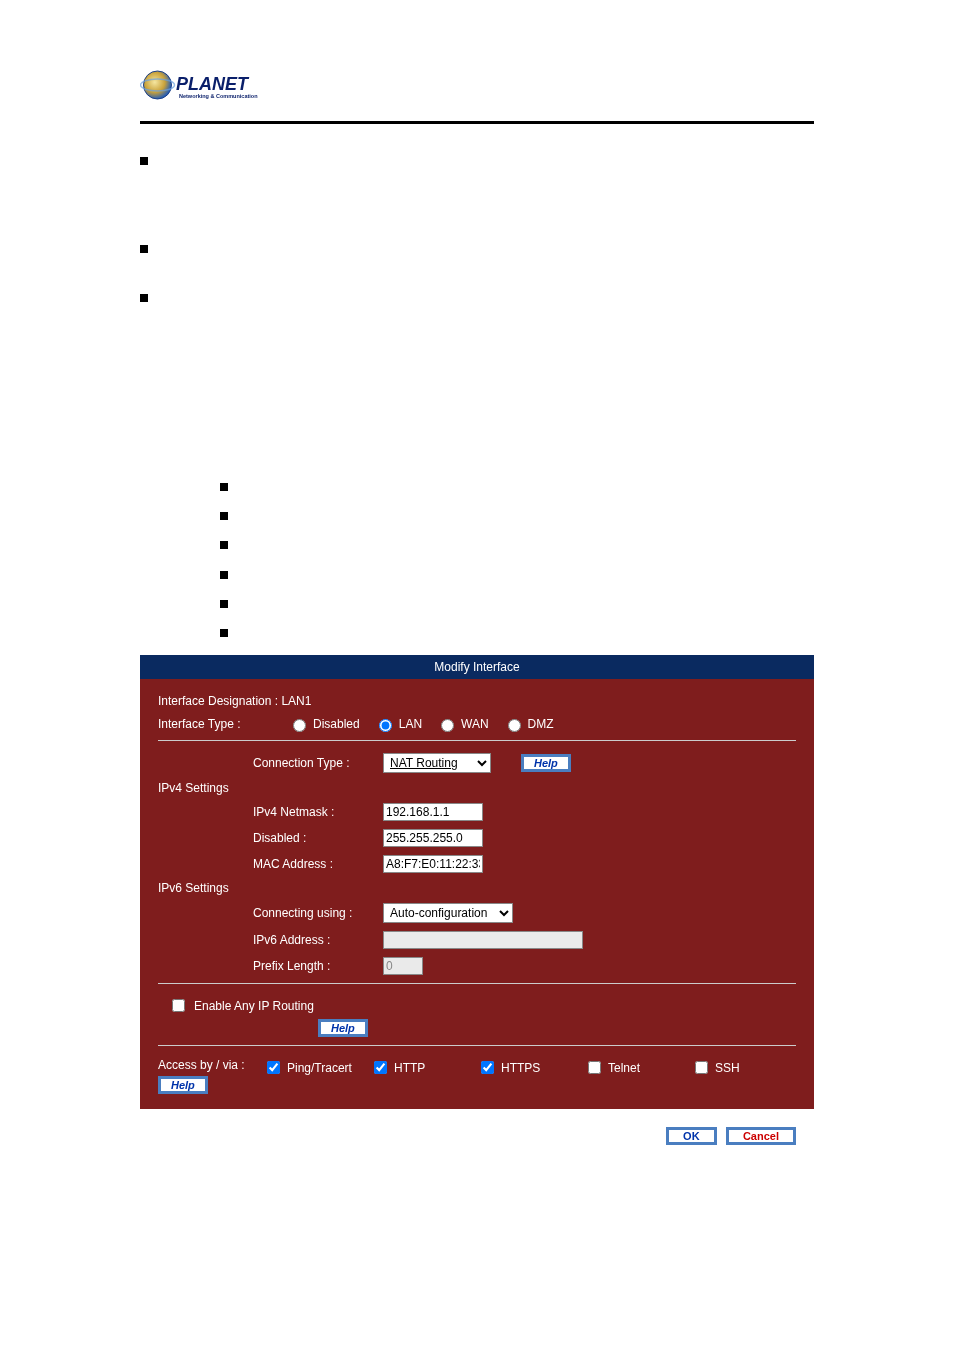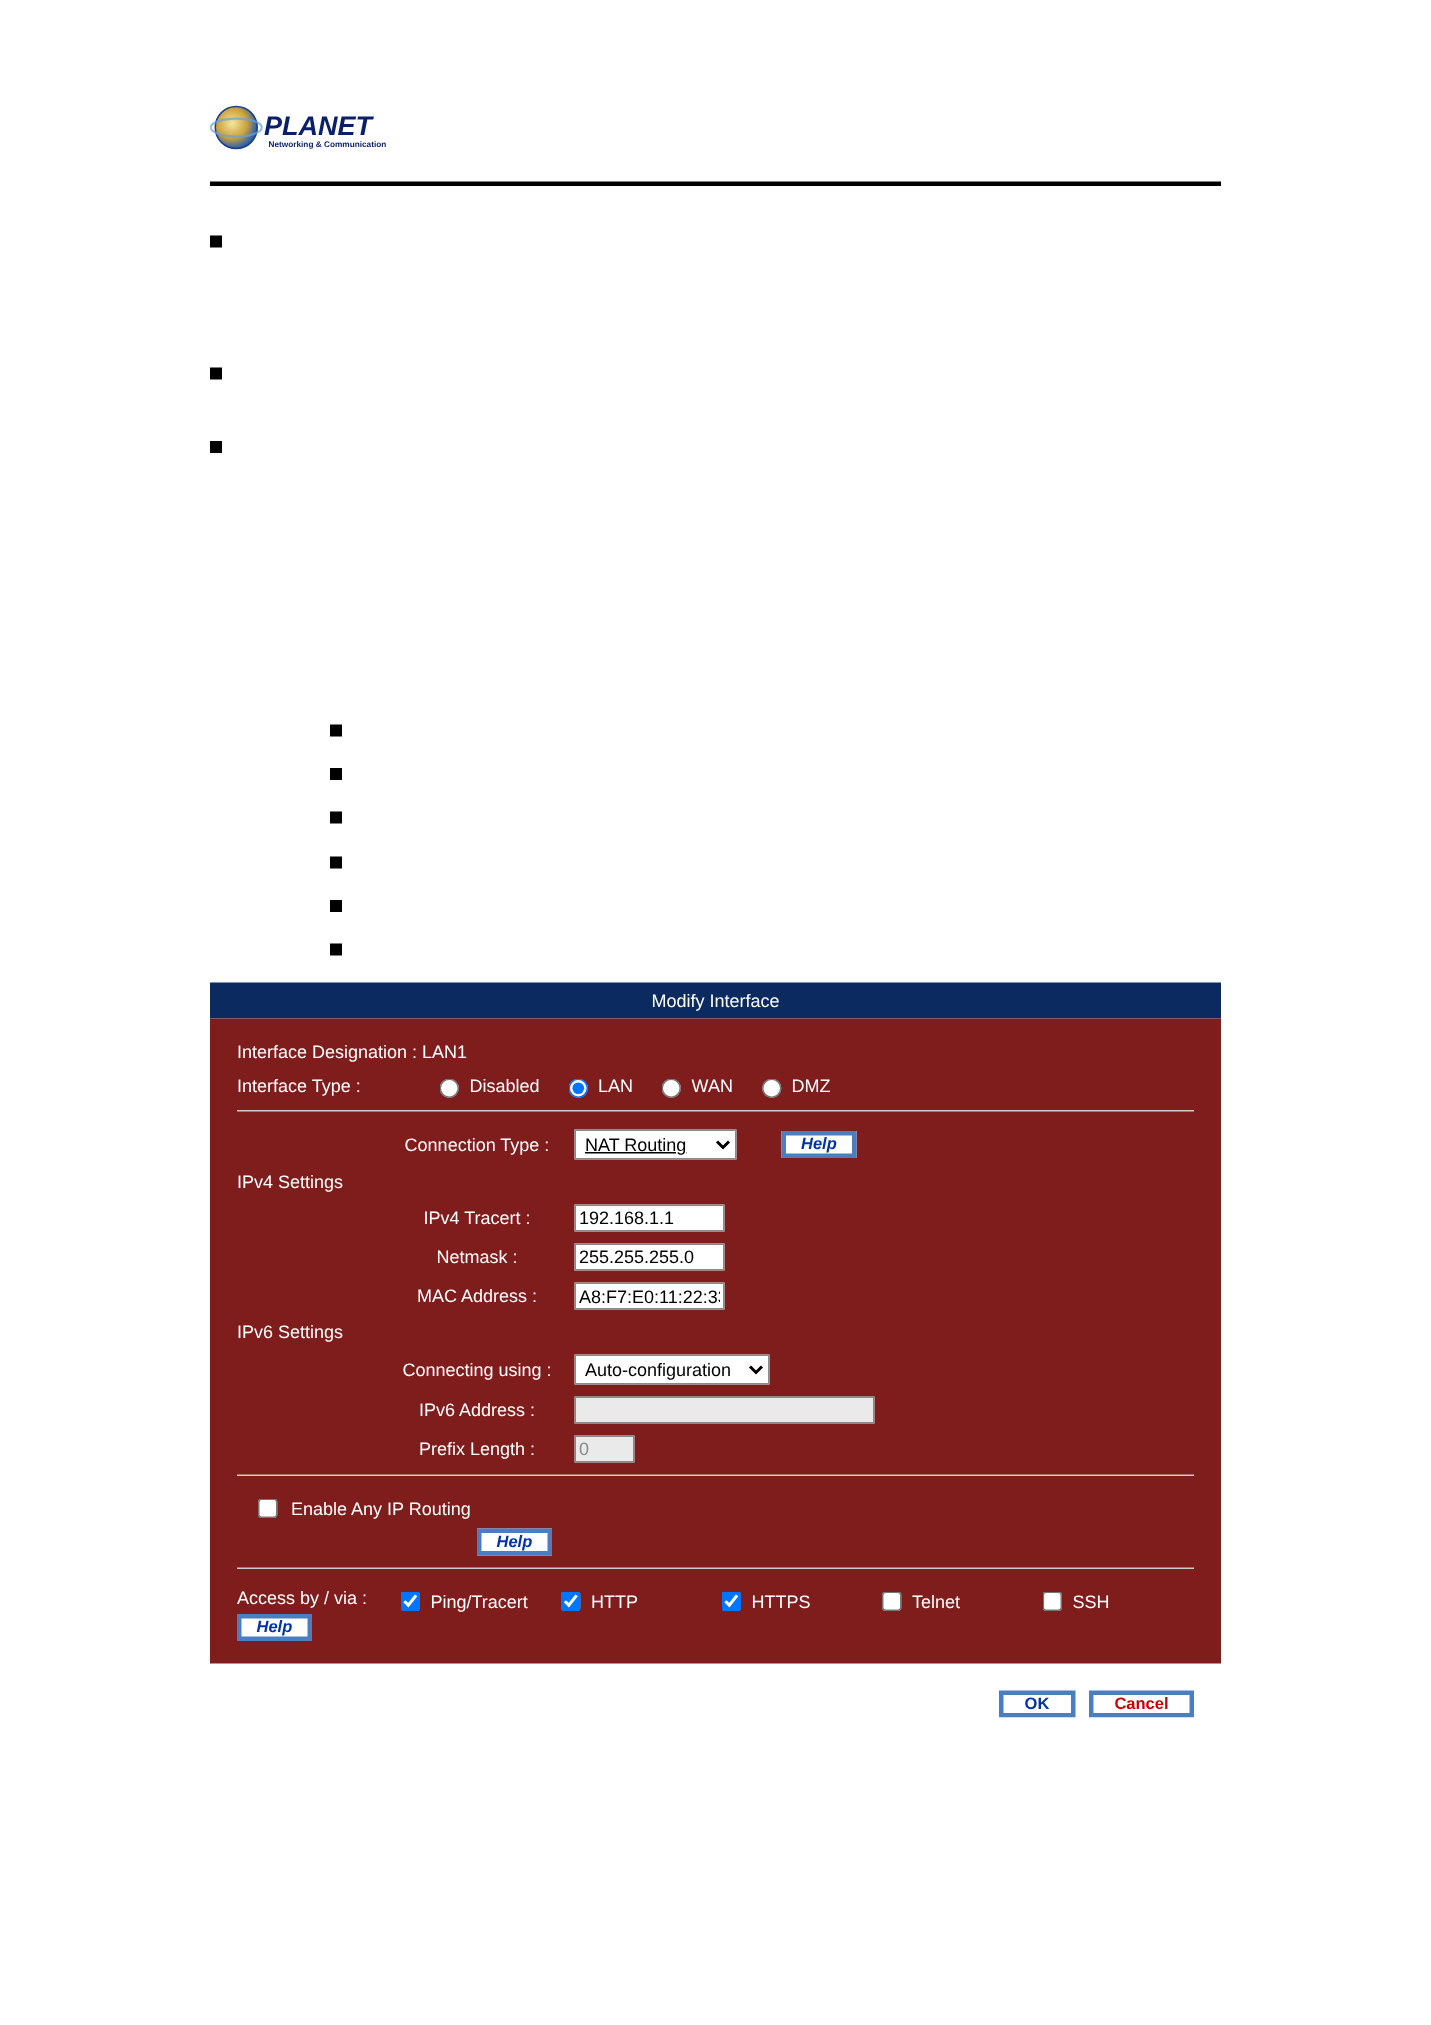--- a/index.html
+++ b/index.html
@@ -92,21 +92,20 @@
   }
   .indent-row {
     display: flex;
     align-items: center;
     margin-bottom: 8px;
     padding-left: 95px;
   }
   .indent-label {
     width: 130px;
     flex: 0 0 auto;
-    text-align: center;
   }
   select, input[type="text"] {
     font-family: Arial, sans-serif;
     font-size: 12px;
     padding: 1px 2px;
     border: 1px solid #888;
     background: #fff;
     color: #000;
   }
   input[type="text"]:disabled {
@@ -283,25 +282,25 @@
         <select class="select-120">
           <option>NAT Routing</option>
         </select>
         <span style="width:30px"></span>
         <span class="help-btn">Help</span>
       </div>
 
       <div class="section-title">IPv4 Settings</div>
 
       <div class="indent-row">
-        <div class="indent-label">IPv4 Tracert :</div>
+        <div class="indent-label">IPv4 Netmask :</div>
         <input type="text" class="input-100" value="192.168.1.1" style="">
       </div>
       <div class="indent-row">
-        <div class="indent-label">Netmask :</div>
+        <div class="indent-label">Disabled :</div>
         <input type="text" class="input-100" value="255.255.255.0" style="">
       </div>
       <div class="indent-row">
         <div class="indent-label">MAC Address :</div>
         <input type="text" class="input-100" value="A8:F7:E0:11:22:33" style="">
       </div>
 
       <div class="section-title">IPv6 Settings</div>
 
       <div class="indent-row">

